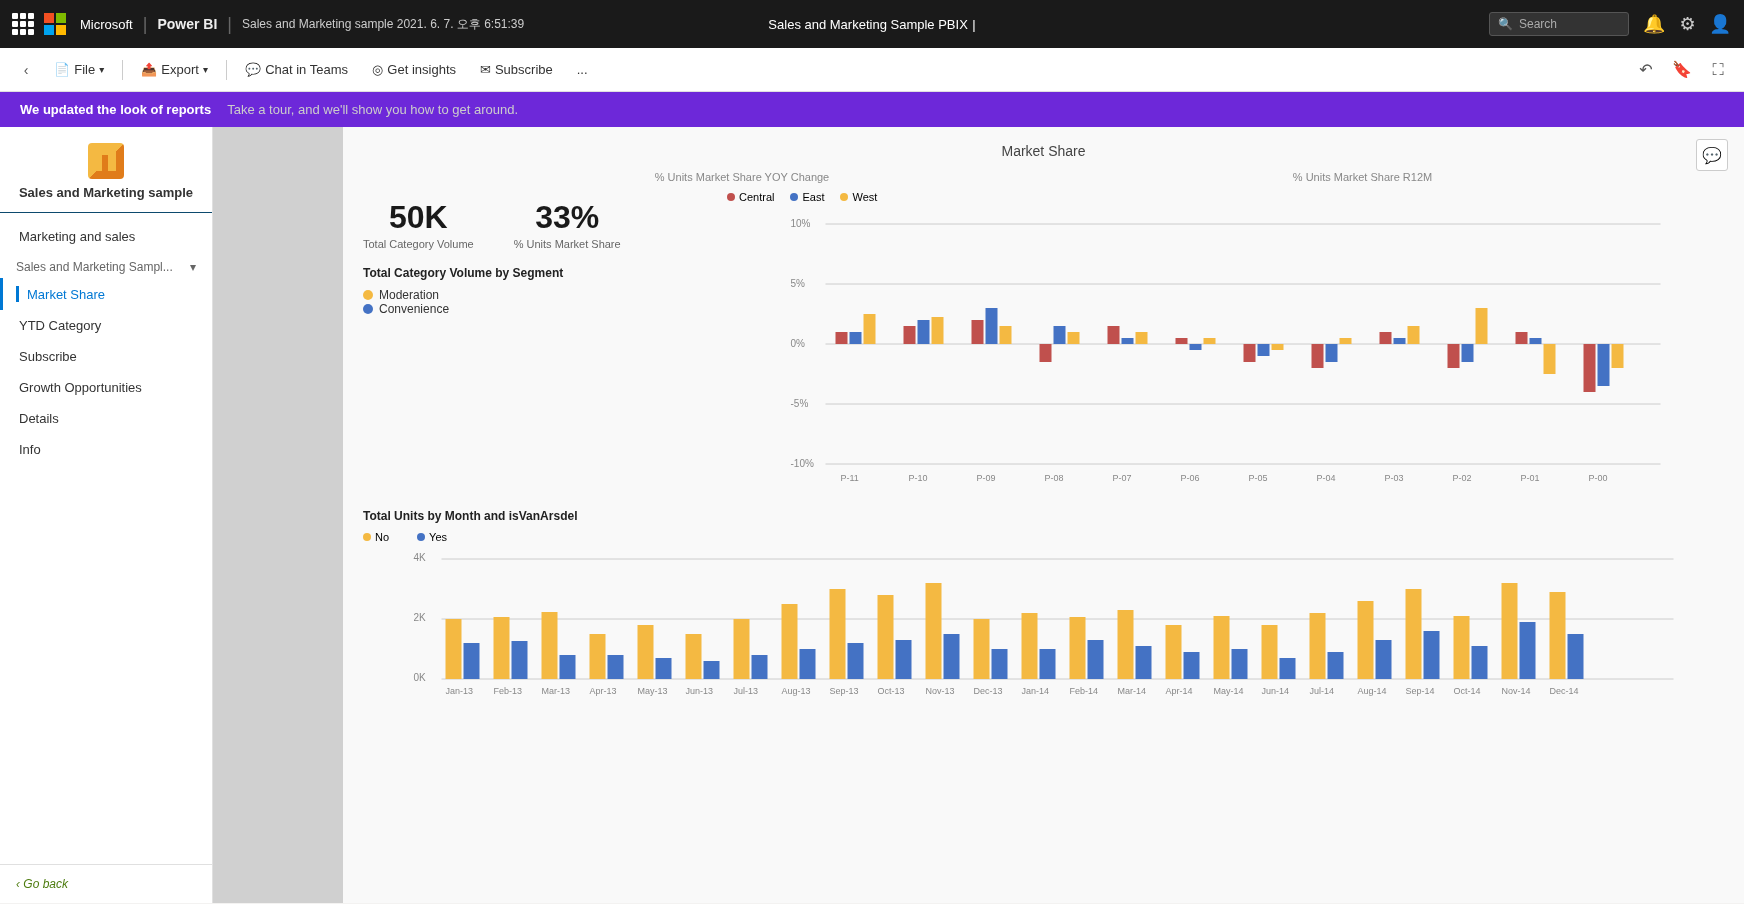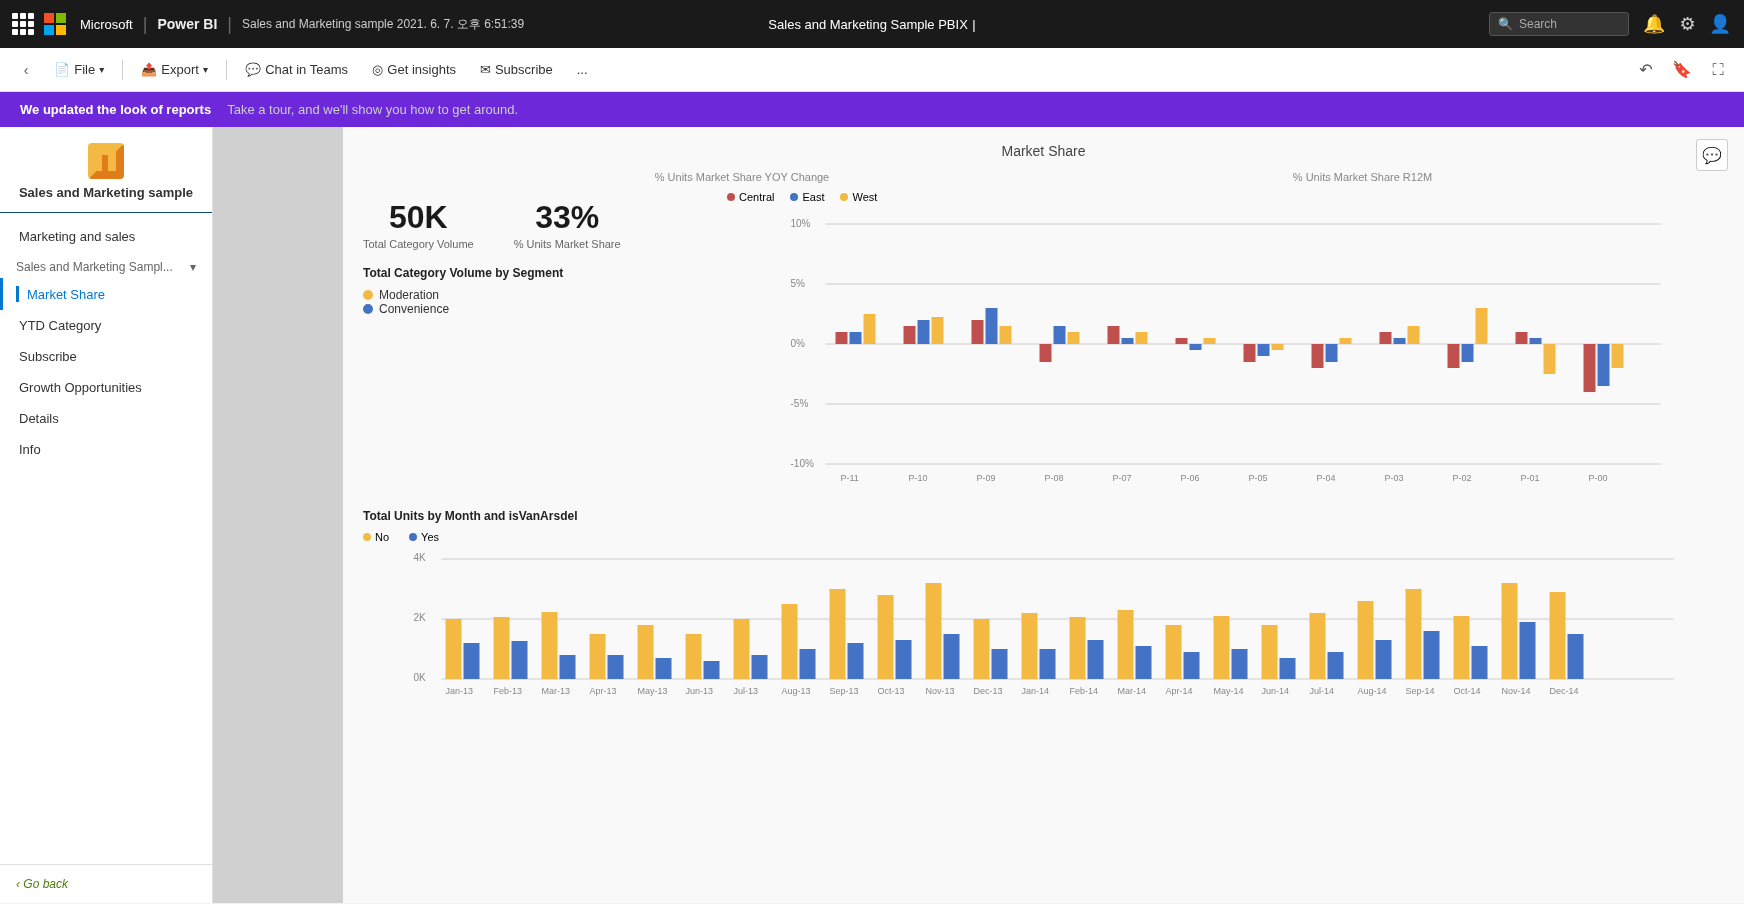--- a/index.html
+++ b/index.html
@@ -232,21 +232,21 @@
       display: inline-block;
       margin-right: 4px;
     }
 
     
     .bottom-chart-section {
       margin-top: 8px;
     }
     .bottom-chart-legend {
       display: flex;
-      gap: 20px;
+      gap: 28px;
       font-size: 11px;
       margin-bottom: 6px;
     }
 
     
     .y-label { font-size: 10px; fill: #888; }
     .x-label { font-size: 9px; fill: #888; }
     .axis-line { stroke: #ccc; stroke-width: 1; }
   </style>
 </head>

